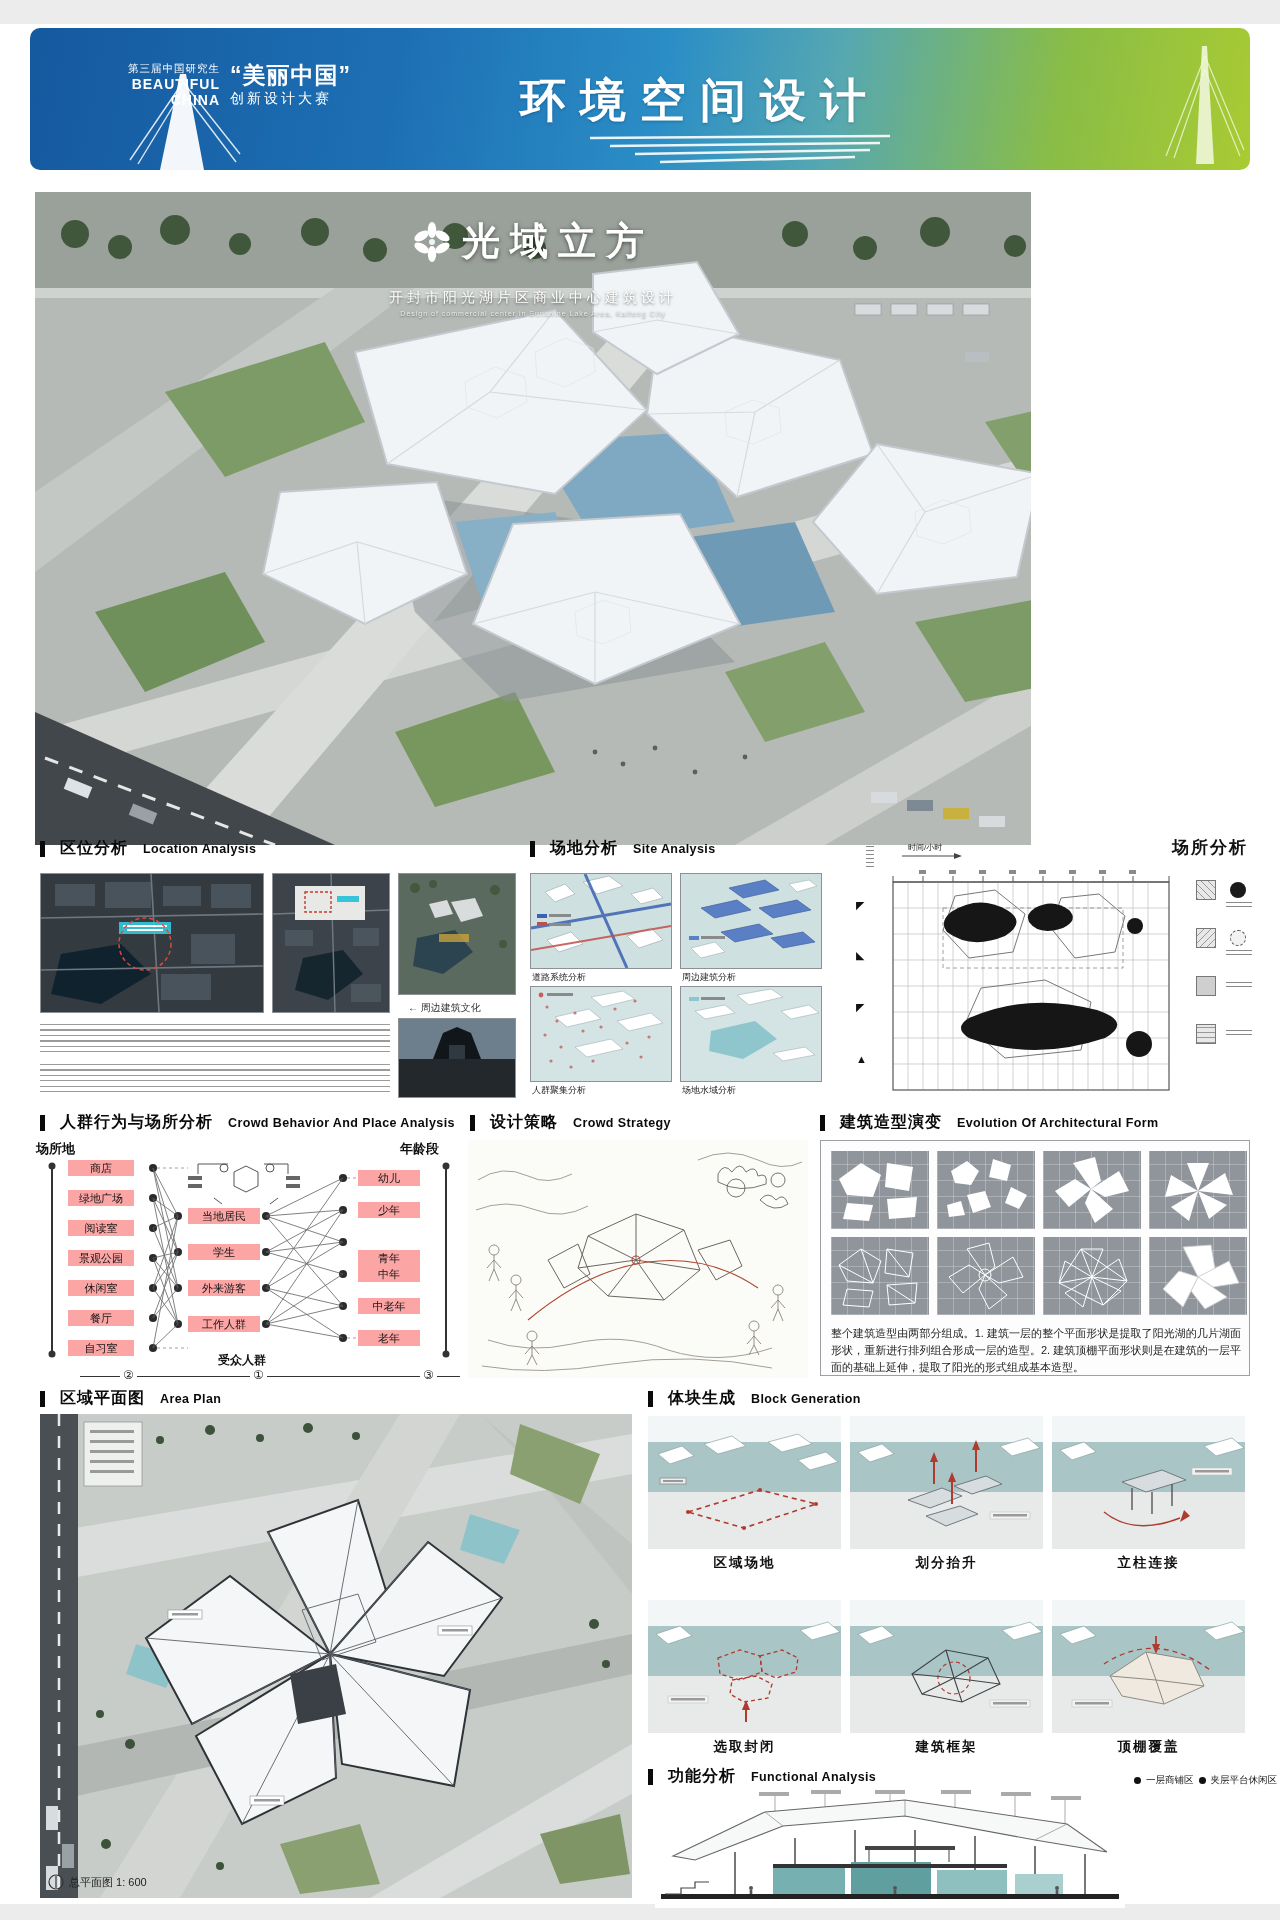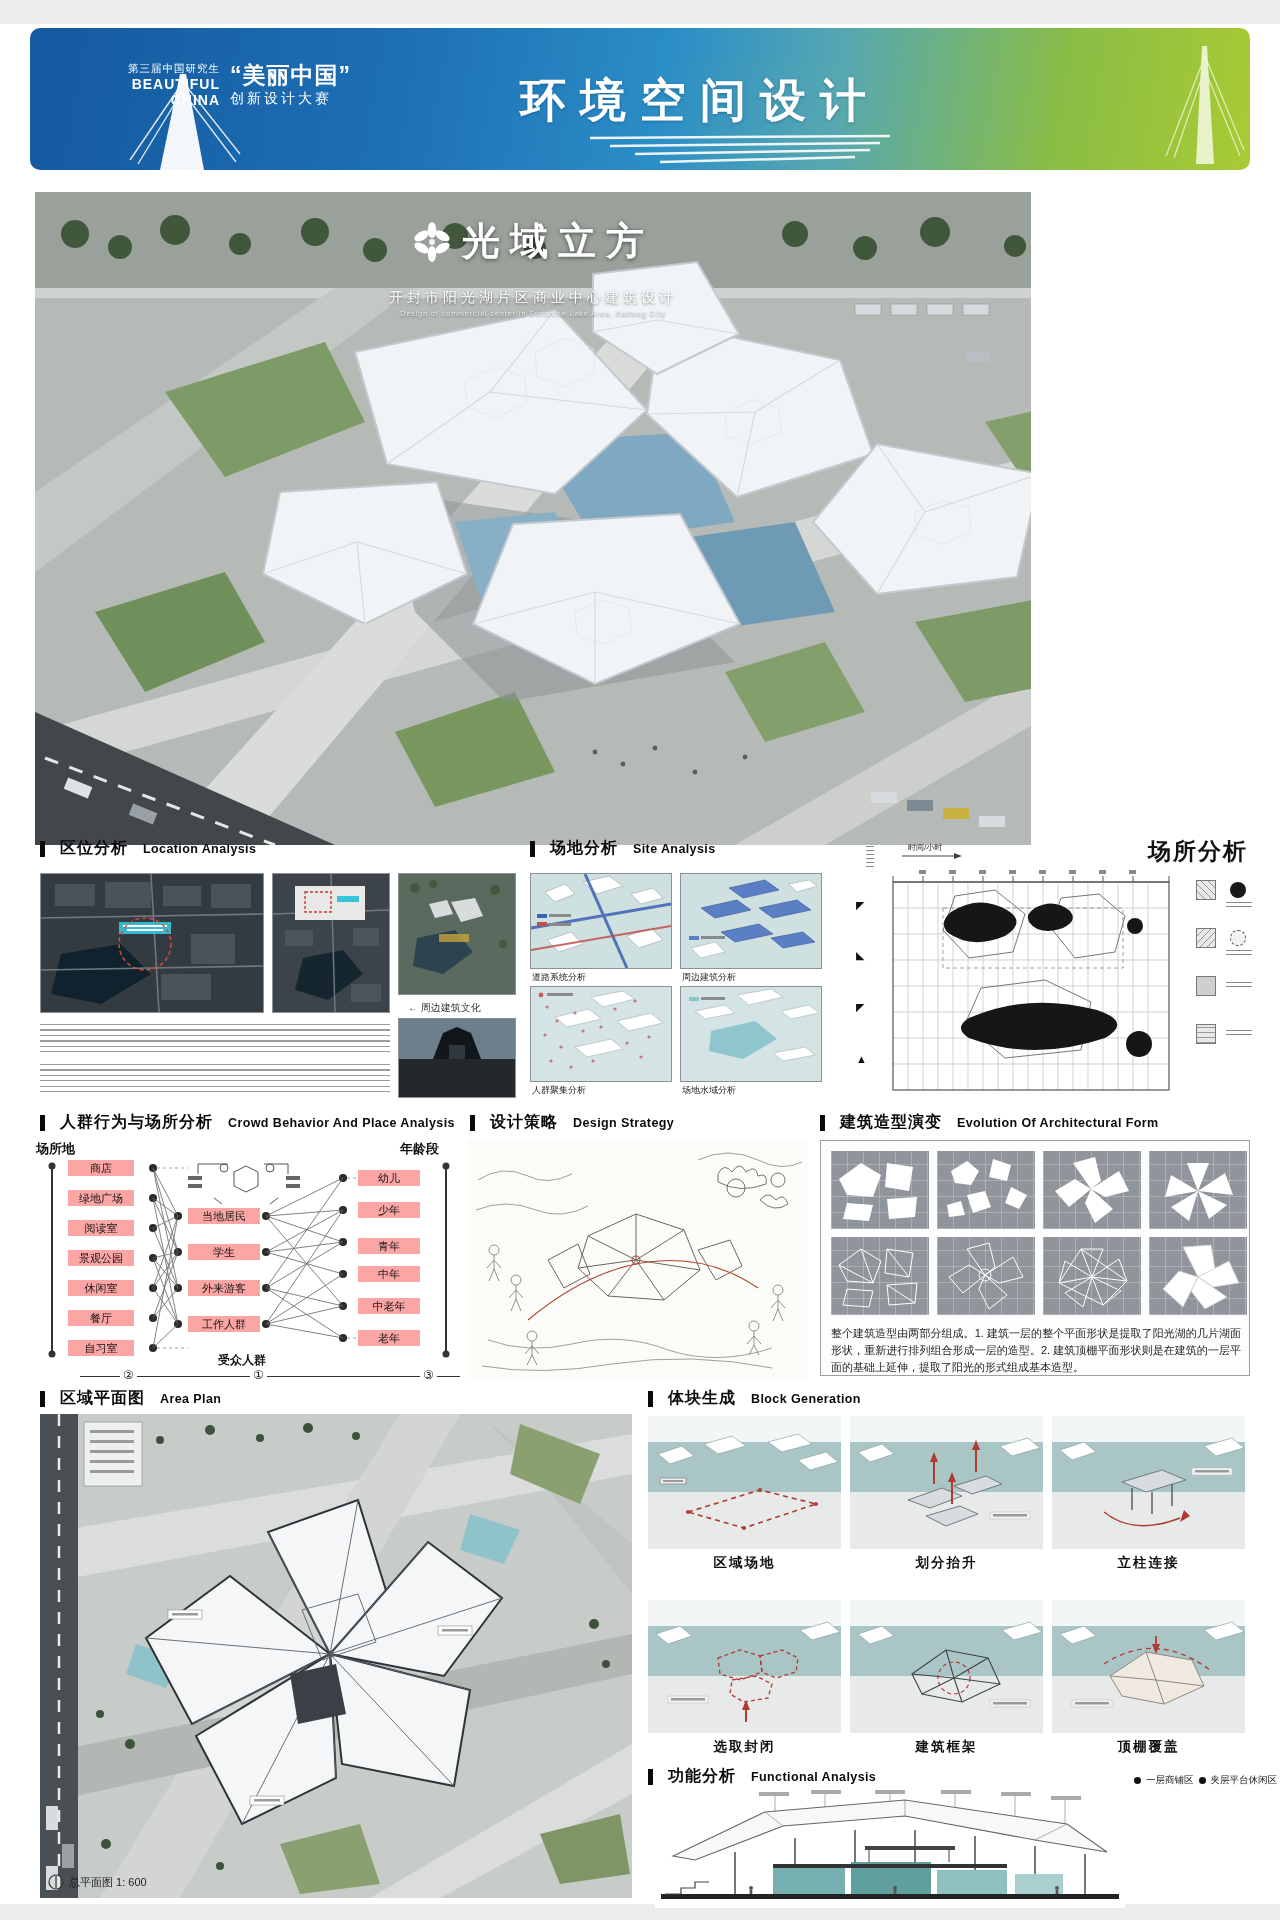--- a/index.html
+++ b/index.html
@@ -415,21 +415,21 @@
           <polygon points="14,24 44,18 54,26 24,32"></polygon>
           <polygon points="92,66 124,60 134,68 102,74"></polygon>
       </g>
       <rect x="8" y="10" width="10" height="4" fill="#8fc6ce"></rect>
         <rect x="20" y="10" width="24" height="3" fill="#8a8a8a"></rect>
     </svg>
   </div>
   <div class="cap" style="left:532px;top:1084px">人群聚集分析</div>
   <div class="cap" style="left:682px;top:1084px">场地水域分析</div>
 
-  <div class="abs" style="left:1100px;top:836px;width:148px;text-align:right;font-size:23px;font-weight:bold;letter-spacing:2px">场所分析</div>
+  <div class="abs" style="left:1100px;top:836px;width:148px;text-align:right;font-size:17px;font-weight:bold;letter-spacing:2px">场所分析</div>
   <div class="cap" style="left:908px;top:842px;font-size:8px">时间/小时</div>
   <svg class="abs" style="left:902px;top:852px" width="60" height="8" viewBox="0 0 60 8">
     <line x1="0" y1="4" x2="52" y2="4" stroke="#444" stroke-width="1"></line>
       <polygon points="52,1 60,4 52,7" fill="#444"></polygon>
   </svg>
   <div class="minitxt" style="left:866px;top:846px;width:8px;height:22px"></div>
   <div class="tri" style="left:856px;top:900px">◤</div>
   <div class="tri" style="left:856px;top:950px">◣</div>
   <div class="tri" style="left:856px;top:1002px">◤</div>
   <div class="tri" style="left:856px;top:1054px">▲</div>
@@ -629,35 +629,35 @@
     <div class="tagbox" style="left:30px;top:92px;width:66px">景观公园</div>
     <div class="tagbox" style="left:30px;top:122px;width:66px">休闲室</div>
     <div class="tagbox" style="left:30px;top:152px;width:66px">餐厅</div>
     <div class="tagbox" style="left:30px;top:182px;width:66px">自习室</div>
     <div class="tagbox" style="left:150px;top:50px;width:72px">当地居民</div>
     <div class="tagbox" style="left:150px;top:86px;width:72px">学生</div>
     <div class="tagbox" style="left:150px;top:122px;width:72px">外来游客</div>
     <div class="tagbox" style="left:150px;top:158px;width:72px">工作人群</div>
     <div class="tagbox" style="left:320px;top:12px;width:62px">幼儿</div>
     <div class="tagbox" style="left:320px;top:44px;width:62px">少年</div>
-    <div class="tagbox" style="left:320px;top:80px;width:62px">青年</div>
+    <div class="tagbox" style="left:320px;top:92px;width:62px">青年</div>
     <div class="tagbox" style="left:320px;top:108px;width:62px">中年</div>
     <div class="tagbox" style="left:320px;top:140px;width:62px">中老年</div>
     <div class="tagbox" style="left:320px;top:172px;width:62px">老年</div>
   </div>
   <div class="axis-lab" style="left:218px;top:1352px;font-size:12px">受众人群</div>
   <div class="marker-line" style="left:80px;top:1376px;width:380px"></div>
   <div class="marker-num" style="left:120px;top:1368px">②</div>
   <div class="marker-num" style="left:250px;top:1368px">①</div>
   <div class="marker-num" style="left:420px;top:1368px">③</div>
 
   <div class="sec-h" style="left:470px;top:1112px">
     <span class="bar"></span>
     <span class="zh">设计策略</span>
-    <span class="en">Design Strategy</span>
+    <span class="en">Crowd Strategy</span>
   </div>
   <div class="img-frame noborder" style="left:468px;top:1140px;width:340px;height:238px">
     <svg width="340" height="238" viewBox="0 0 340 238">
       <rect width="340" height="238" fill="#fbfbf8"></rect>
       <g stroke="#8f897e" stroke-width="0.9" fill="none" opacity="0.9">
         <path d="M10,40 q24,-16 50,-4 q20,10 44,-2"></path>
         <path d="M8,70 q30,-12 60,0 q26,10 52,-4"></path>
         <path d="M230,20 q30,-14 60,0 q24,12 44,2"></path>
         <path d="M20,200 q40,14 84,4 q50,-12 96,6 q50,16 104,-2"></path>
         <path d="M14,226 q60,10 130,-2 q80,-12 160,4"></path>

